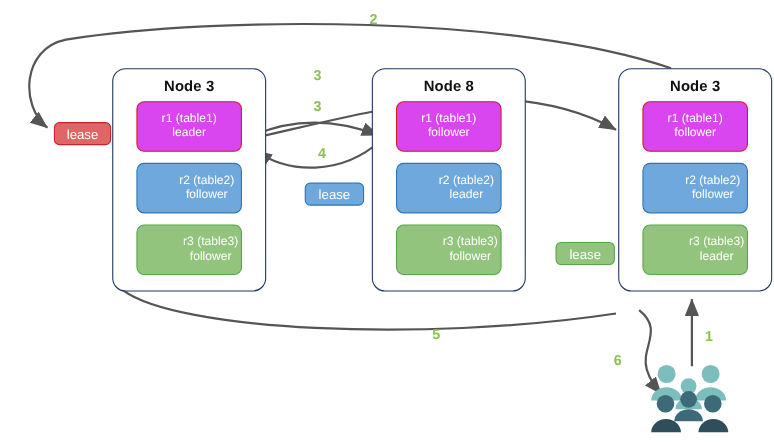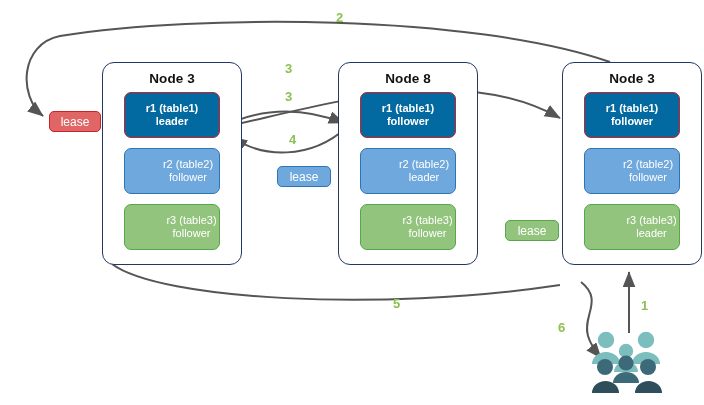--- a/index.html
+++ b/index.html
@@ -52,23 +52,22 @@
     flex-direction: column;
     align-items: center;
     justify-content: center;
     color: #ffffff;
     font-size: 11px;
     line-height: 13.5px;
     text-align: center;
   }
   .replica .ln { display: block; }
   .rep-red {
-    background: #0369a1;
+    background: #d946ef;
     border: 1.4px solid #cc2127;
-    font-weight: bold;
   }
   .rep-blue {
     background: #6fa8dc;
     border: 1.4px solid #2e75b6;
     padding-left: 32px;
   }
   .rep-green {
     background: #93c47d;
     border: 1.4px solid #57a64a;
     padding-left: 39px;

